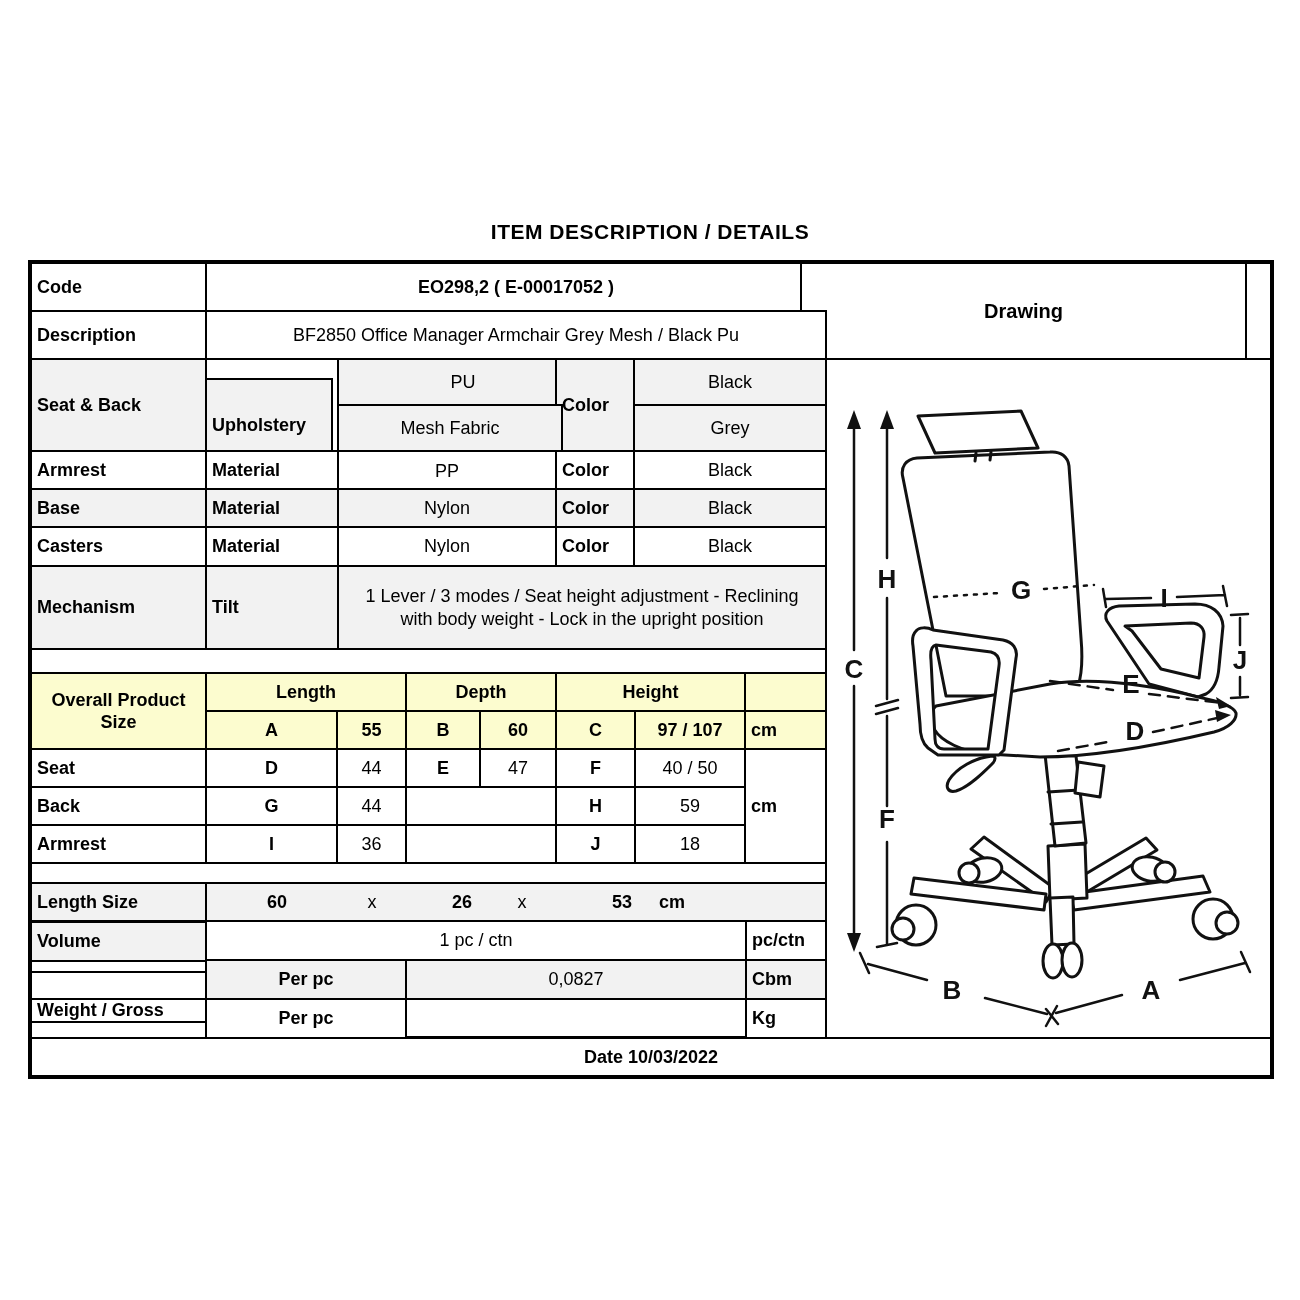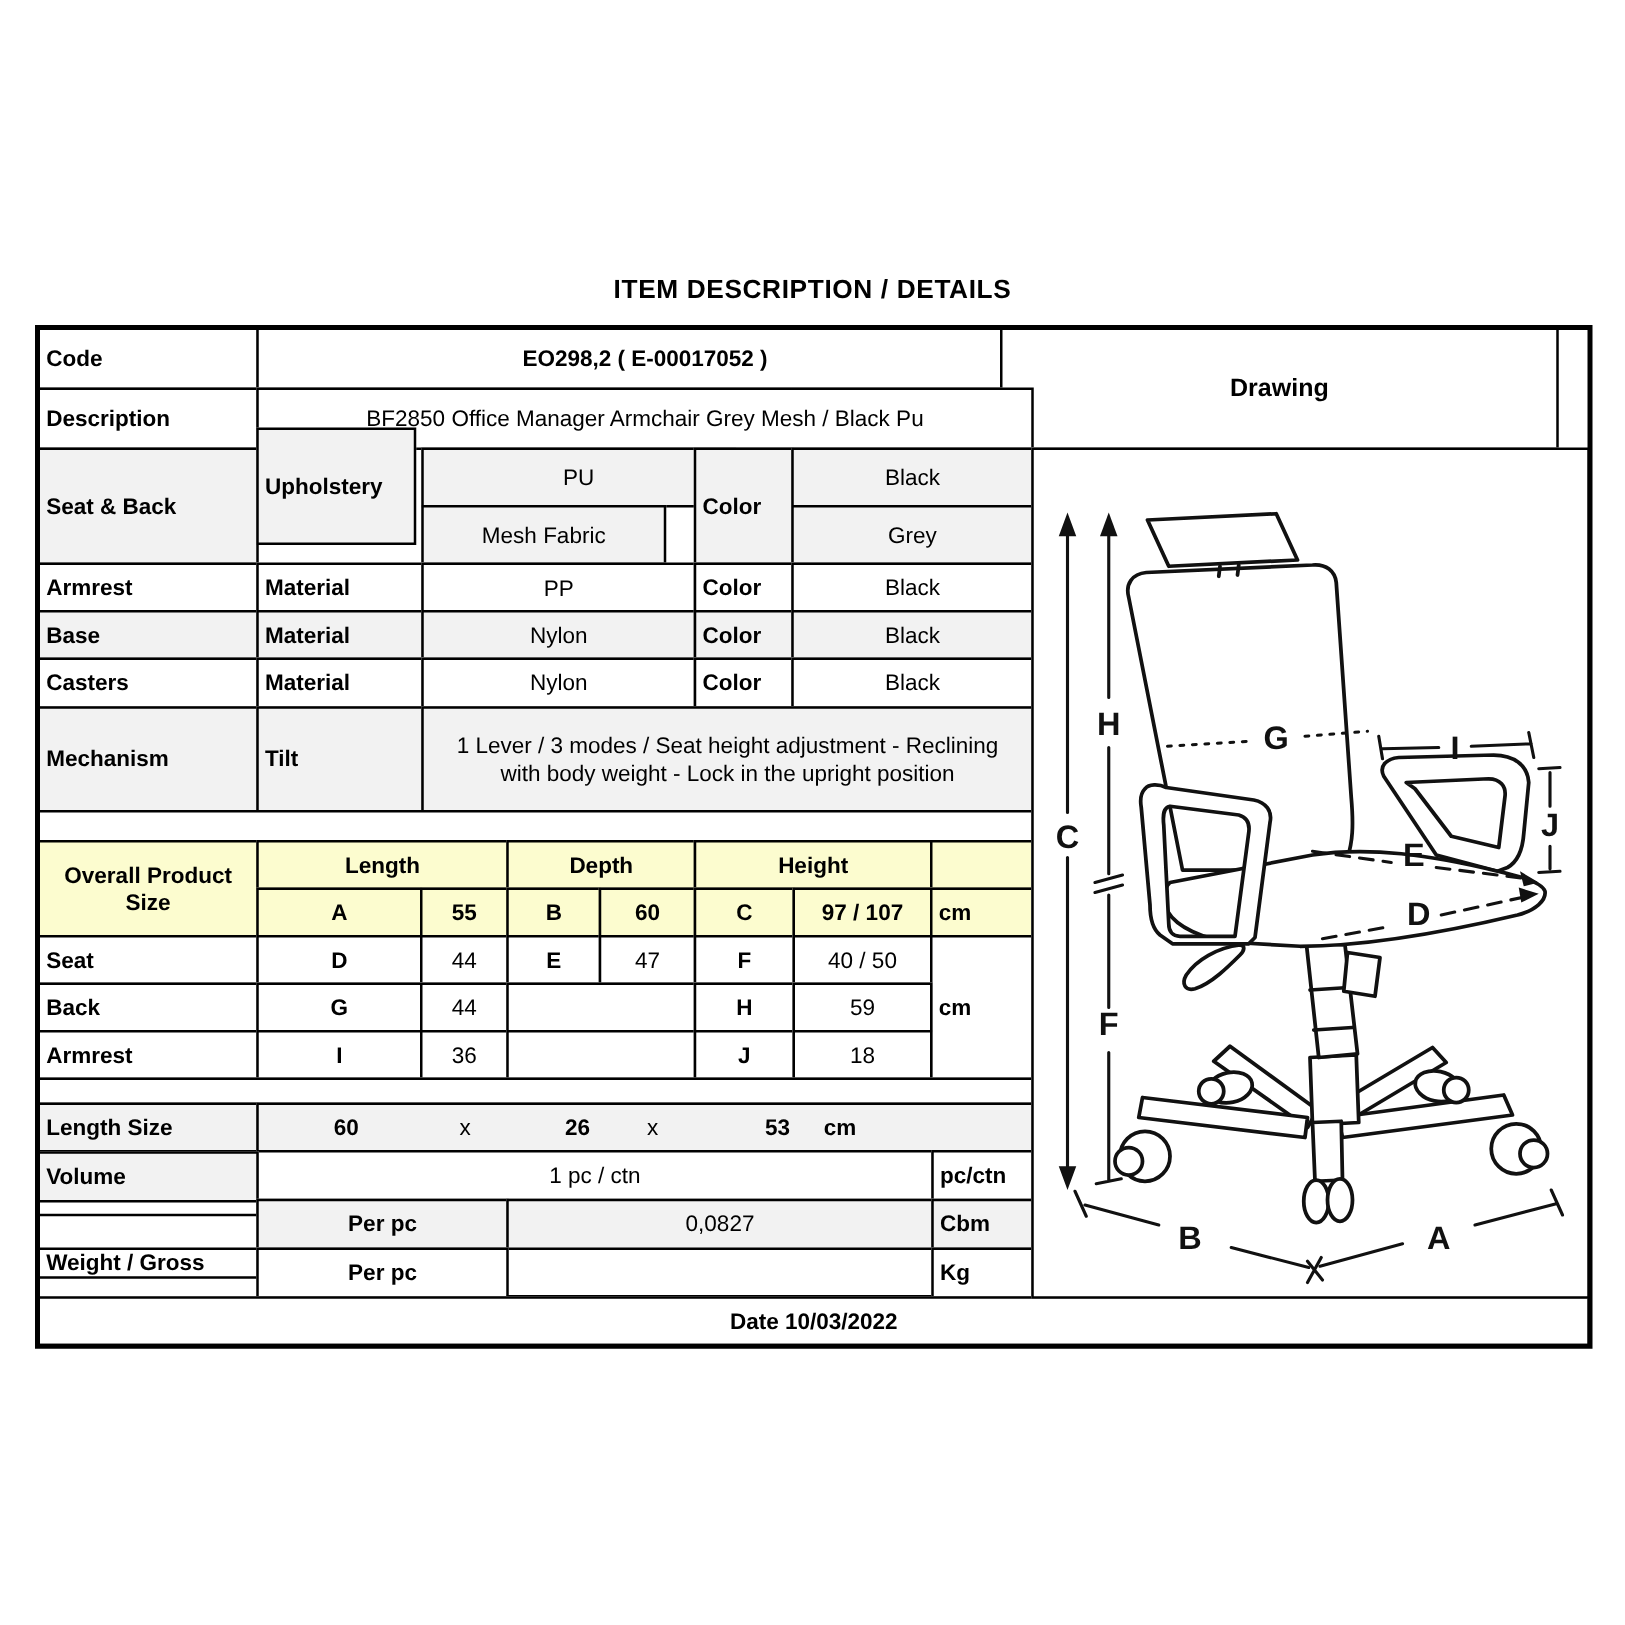--- a/index.html
+++ b/index.html
@@ -30,25 +30,25 @@
 <div class="tbl">
 
   <div class="cell b lft" style="left:30px;top:262px;width:177px;height:50px">Code</div>
   <div class="cell b cc" style="left:205px;top:262px;width:622px;height:50px">EO298,2 ( E-00017052 )</div>
   <div class="cell b cc" style="left:800px;top:262px;width:447px;height:98px;font-size:20px">Drawing</div>
 
   <div class="cell b lft" style="left:30px;top:310px;width:177px;height:50px">Description</div>
   <div class="cell cc" style="left:205px;top:310px;width:622px;height:50px">BF2850 Office Manager Armchair Grey Mesh / Black Pu</div>
 
   <div class="cell b lft grey" style="left:30px;top:358px;width:177px;height:94px">Seat &amp; Back</div>
-  <div class="cell b lft grey" style="left:205px;top:342px;width:128px;height:94px">Upholstery</div>
+  <div class="cell b lft grey" style="left:205px;top:378px;width:128px;height:94px">Upholstery</div>
   <div class="cell cc grey" style="left:337px;top:358px;width:252px;height:48px">PU</div>
   <div class="cell b lft grey" style="left:555px;top:358px;width:80px;height:94px">Color</div>
   <div class="cell cc grey" style="left:633px;top:358px;width:194px;height:48px">Black</div>
-  <div class="cell cc grey" style="left:337px;top:404px;width:196px;height:48px">Mesh Fabric</div>
+  <div class="cell cc grey" style="left:337px;top:404px;width:226px;height:48px">Mesh Fabric</div>
   <div class="cell cc grey" style="left:633px;top:404px;width:194px;height:48px">Grey</div>
 
   <div class="cell b lft" style="left:30px;top:450px;width:177px;height:40px">Armrest</div>
   <div class="cell b lft" style="left:205px;top:450px;width:134px;height:40px">Material</div>
   <div class="cell cc" style="left:337px;top:450px;width:220px;height:43px">PP</div>
   <div class="cell b lft" style="left:555px;top:450px;width:80px;height:40px">Color</div>
   <div class="cell cc" style="left:633px;top:450px;width:194px;height:40px">Black</div>
 
   <div class="cell b lft grey" style="left:30px;top:488px;width:177px;height:40px">Base</div>
   <div class="cell b lft grey" style="left:205px;top:488px;width:134px;height:40px">Material</div>

